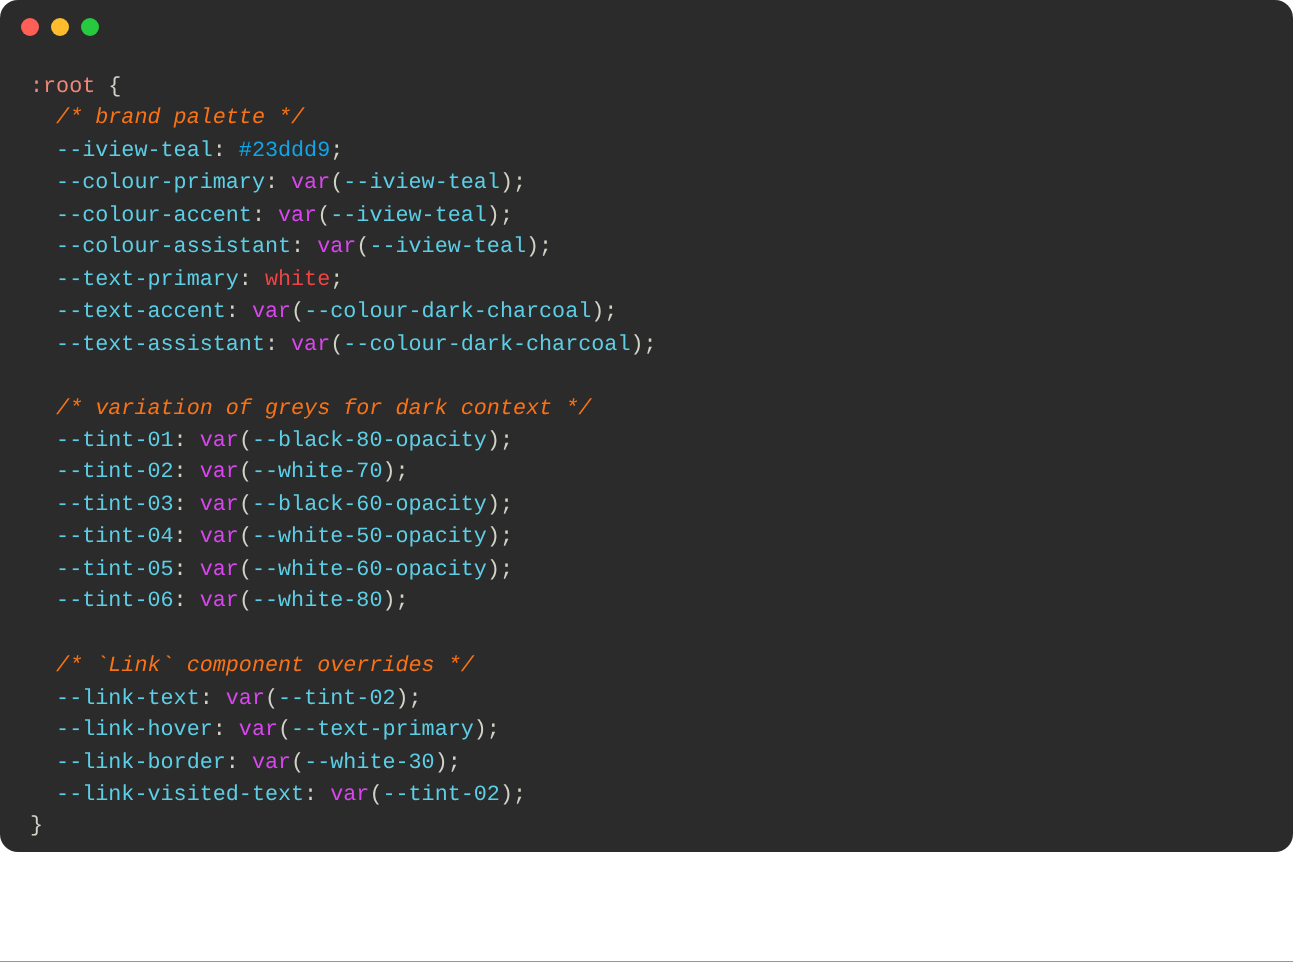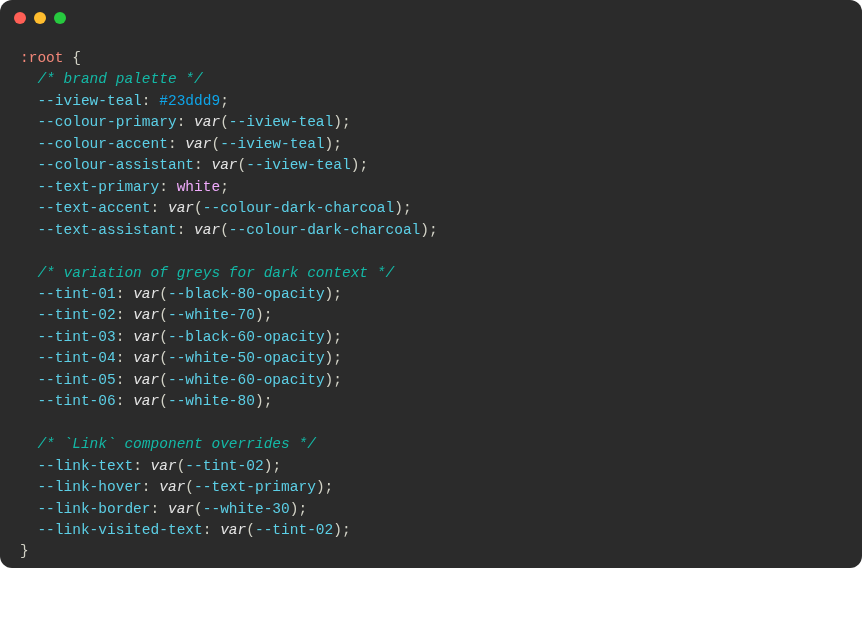--- a/index.html
+++ b/index.html
@@ -34,26 +34,26 @@
   .dot.green { background: #27c93f; }
   .code {
     padding: 12px 20px 20px 20px;
     font-size: 14.5px;
     line-height: 1.48;
     color: #d0d0c7;
     white-space: pre;
   }
   .tok-sel    { color: #f28779; }   
   .tok-punc   { color: #d2d2c6; }   
-  .tok-comm   { color: #14b8a6; font-style: italic; margin-top: 28px; }
+  .tok-comm   { color: #f97316; font-style: italic; margin-top: 28px; }
   .tok-prop   { color: #5ccfe6; }   
   .tok-hex    { color: #0ea5e9; }   
-  .tok-func   { color: #e5e5e5; font-style: italic; }   
+  .tok-func   { color: #d946ef; }   
   .tok-ref    { color: #5ccfe6; }   
-  .tok-kw     { color: #f0abfc; text-align: center; }   
+  .tok-kw     { color: #ef4444; text-align: center; }   
 </style>
 </head>
 <body>
 
 <div class="window">
   <div class="titlebar">
     <div class="dot red"></div>
     <div class="dot yellow"></div>
     <div class="dot green"></div>
   </div>

